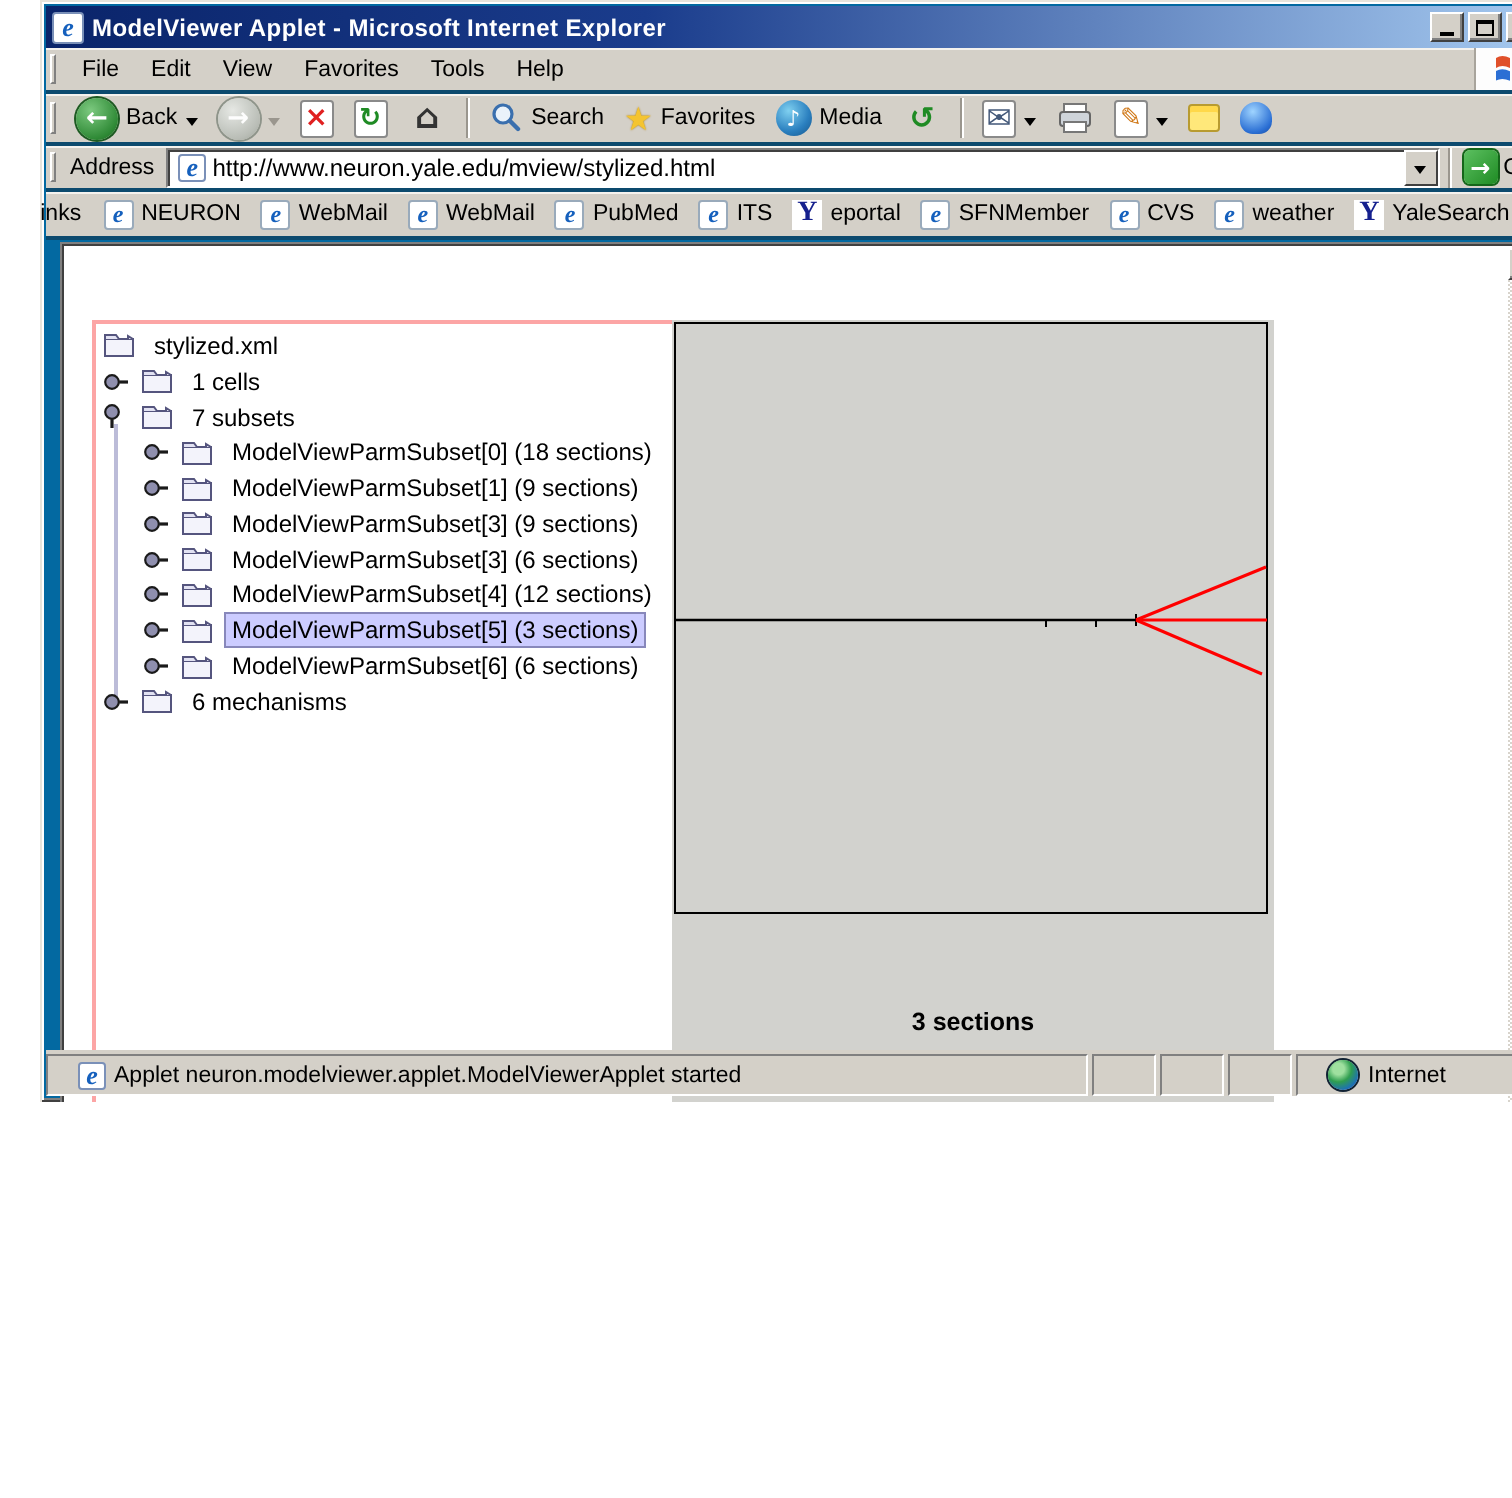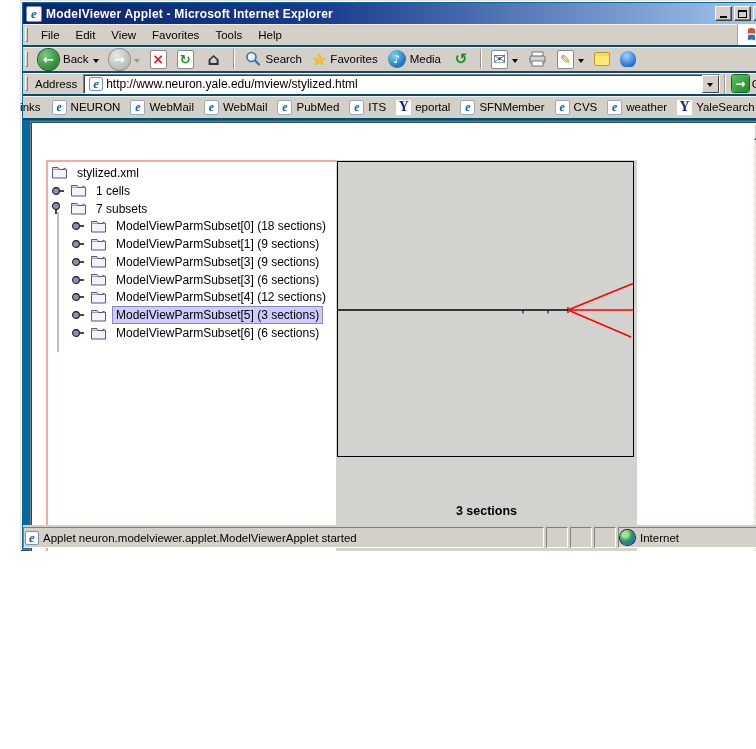--- a/index.html
+++ b/index.html
@@ -134,21 +134,21 @@
   .canvas-panel{ position:absolute; left:305px; top:38px; width:301px; height:398px; background:#d2d2ce; }
   .canvas-caption{ position:absolute; top:344px; left:0; width:100%; text-align:center;
     font-weight:bold; font-size:12.5px; color:#000; }
 
   .main-link{ position:absolute; left:6px; top:458px; font-family:"Liberation Serif",serif;
     font-size:16.5px; color:#551a8b; text-decoration:underline; cursor:pointer; }
 
   
   .statusbar{ position:absolute; left:3px; bottom:3px; width:750px; height:23px; background:#d4d0c8;
     display:flex; align-items:stretch; gap:2px; padding-top:2px; font-size:11.5px; }
-  .pane{ border:1px solid; border-color:#808080 #fff #fff #808080; display:flex; align-items:center; padding:0 1px; }
+  .pane{ border:1px solid; border-color:#808080 #fff #fff #808080; display:flex; align-items:center; padding:0 15px; }
   .pane.main{ width:521px; gap:4px; }
   .pane.main .ie-doc{ width:14px; height:14px; }
   .pane.small{ width:22px; }
   .pane.zone{ flex:1; gap:5px; position:relative; }
   .globe{ width:15px; height:15px; border-radius:50%;
     background:radial-gradient(circle at 35% 30%,#9fe09f 20%,#2f9e4f 45%,#1d6fb8 75%,#144e86); box-shadow:0 0 0 1px #123; }
   .grip{ position:absolute; right:1px; bottom:1px; width:13px; height:13px;
     background:repeating-linear-gradient(135deg, transparent 0 3px, #fff 3px 4px, #808080 4px 6px); }
 
   .statusText{ white-space:nowrap; overflow:hidden; }
@@ -450,20 +450,33 @@
             <line x1="8.6" y1="5" x2="13" y2="5" stroke="#1a1a1a" stroke-width="1.6"></line>
           </svg>
             </span>
           <svg class="folder" width="17" height="15" viewBox="0 0 17 15">
             <path d="M1.5 4.5 L1.5 13 L15.5 13 L15.5 4.5 Z" fill="#f3f3fb" stroke="#55557e"></path>
             <path d="M1.5 4.5 L1.5 2.5 L7 2.5 L8.5 4.5 L13 4.5 L13 3 L15.5 4.5" fill="#e2e2f2" stroke="#55557e"></path>
           </svg>
           <span class="tlabel">ModelViewParmSubset[6] (6 sections)</span>
         </div>
 
+        <div class="trow lv1">
+          <span class="hslot">
+              <svg width="15" height="10" viewBox="0 0 15 10">
+            <circle cx="5" cy="5" r="3.4" fill="#8f8fae" stroke="#1a1a1a" stroke-width="1.1"></circle>
+            <line x1="8.6" y1="5" x2="13" y2="5" stroke="#1a1a1a" stroke-width="1.6"></line>
+          </svg>
+            </span>
+          <svg class="folder" width="17" height="15" viewBox="0 0 17 15">
+            <path d="M1.5 4.5 L1.5 13 L15.5 13 L15.5 4.5 Z" fill="#f3f3fb" stroke="#55557e"></path>
+            <path d="M1.5 4.5 L1.5 2.5 L7 2.5 L8.5 4.5 L13 4.5 L13 3 L15.5 4.5" fill="#e2e2f2" stroke="#55557e"></path>
+          </svg>
+          <span class="tlabel">6 mechanisms</span>
+        </div>
 
       </div>
     </div>
 
     <div class="canvas-panel">
       <svg width="301" height="398" viewBox="0 0 301 398">
         <rect x="1.5" y="1.5" width="296" height="295" fill="none" stroke="#000000" stroke-width="1"></rect>
         <line x1="2" y1="150" x2="232" y2="150" stroke="#000000" stroke-width="1.3"></line>
         <line x1="187" y1="150" x2="187" y2="153.5" stroke="#000000" stroke-width="1"></line>
         <line x1="212" y1="150" x2="212" y2="153.5" stroke="#000000" stroke-width="1"></line>

